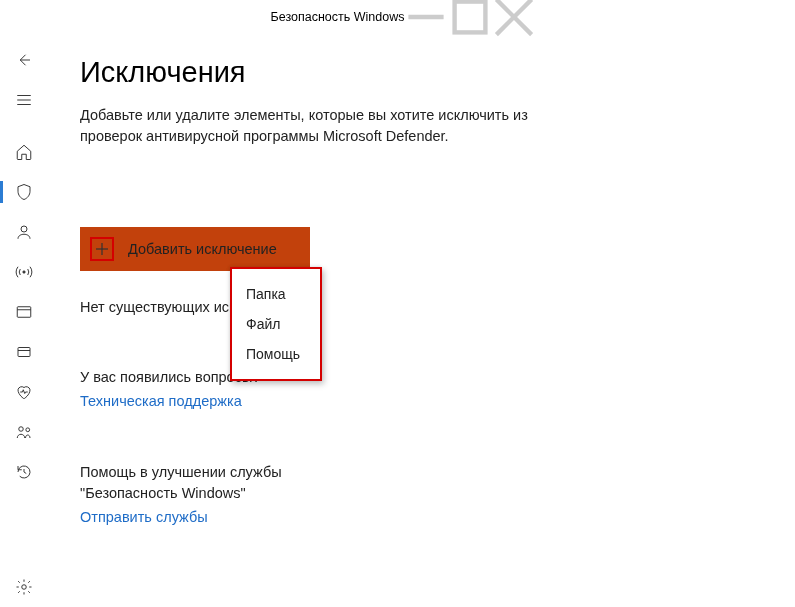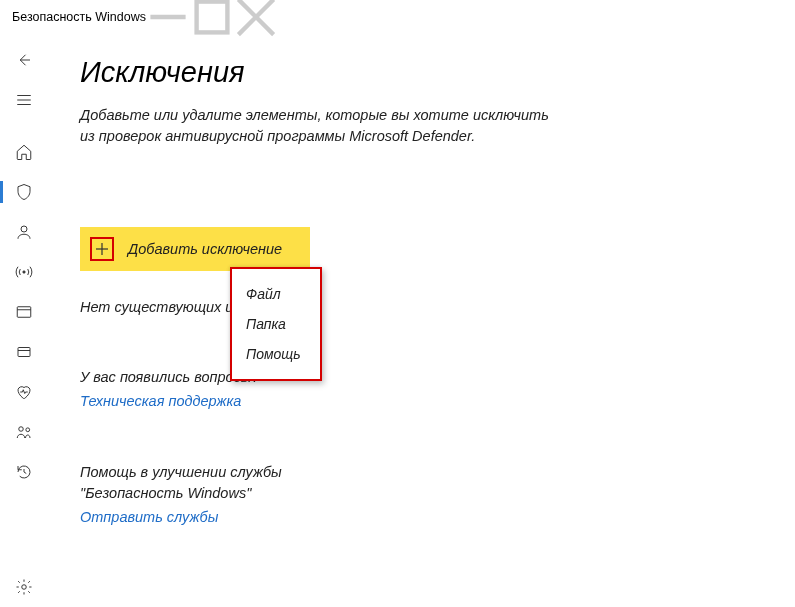--- a/index.html
+++ b/index.html
@@ -1,30 +1,30 @@
 <!DOCTYPE html>
 <html><head>
 <meta charset="utf-8">
 <style>
   * { box-sizing: border-box; margin: 0; padding: 0; }
   html, body { width: 795px; height: 607px; font-family: "Segoe UI", Arial, sans-serif; background: #fff; color: #000; overflow: hidden; }
-  .titlebar { height: 34px; display: flex; align-items: center; justify-content: flex-start; padding: 0 0 0 12px; font-size: 12.5px; }
+  .titlebar { height: 34px; display: flex; align-items: center; justify-content: center; padding: 0 0 0 12px; font-size: 12.5px; }
   .titlebar .title { font-weight: 400; }
   .winbtns { display: flex; height: 100%; }
   .winbtn { width: 44px; height: 100%; display: flex; align-items: center; justify-content: center; color: #bbb; font-size: 11px; }
   .content-row { display: flex; height: calc(100% - 34px); }
   .nav { width: 48px; display: flex; flex-direction: column; align-items: center; padding-top: 6px; gap: 0; position: relative; }
   .nav .spacer { flex: 1; }
   .nav-item { width: 48px; height: 40px; display: flex; align-items: center; justify-content: center; position: relative; color: #333; }
   .nav-item.active::before { content: ""; position: absolute; left: 0; top: 9px; bottom: 9px; width: 3px; background: #2b7cd3; }
   .nav svg { width: 18px; height: 18px; stroke: #333; fill: none; stroke-width: 1.3; }
-  .main { flex: 1; padding: 22px 40px 0 32px; position: relative; font-style: italic; }
+  .main { flex: 1; padding: 22px 40px 0 32px; position: relative; }
   h1 { font-size: 29px; font-weight: 400; margin-bottom: 16px; }
   .desc { font-size: 14.5px; line-height: 1.45; color: #222; max-width: 480px; margin-bottom: 80px; }
-  .add-btn { width: 230px; height: 44px; background: #fde047; display: flex; align-items: center; padding-left: 10px; gap: 14px; font-size: 14.5px; color: #222; }
+  .add-btn { width: 230px; height: 44px; background: #c2410c; display: flex; align-items: center; padding-left: 10px; gap: 14px; font-size: 14.5px; color: #222; }
   .plus-box { width: 24px; height: 24px; border: 2px solid #d40000; display: flex; align-items: center; justify-content: center; }
   .plus-box svg { width: 14px; height: 14px; stroke: #333; stroke-width: 1.2; }
   .note { font-size: 14.5px; color: #222; margin-top: 28px; }
   .section-label { font-size: 14.5px; color: #222; margin-top: 52px; line-height: 1.4; max-width: 260px; }
   .link { color: #1e6cc7; font-size: 14.5px; margin-top: 6px; display: inline-block; }
   .dropdown { position: absolute; left: 182px; top: 233px; width: 92px; background: #fff; border: 2px solid #d40000; outline: 3px solid rgba(0,0,0,0); box-shadow: 2px 3px 6px rgba(0,0,0,.25), -1px -1px 3px rgba(0,0,0,.08); padding: 10px 0; }
   .dropdown .item { font-size: 14px; padding: 7px 14px; color: #222; }
 </style>
 </head>
 <body>
@@ -145,18 +145,18 @@
     <p class="note">Нет существующих исключений.</p>
 
     <p class="section-label">У вас появились вопросы?</p>
     <a class="link">Техническая поддержка</a>
 
     <p class="section-label">Помощь в улучшении службы "Безопасность Windows"</p>
     <a class="link">Отправить службы</a>
 
 
     <div class="dropdown">
+      <div class="item">Папка</div>
       <div class="item">Файл</div>
-      <div class="item">Папка</div>
       <div class="item">Помощь</div>
     </div>
   </div>
 </div>
 
 </body></html>

